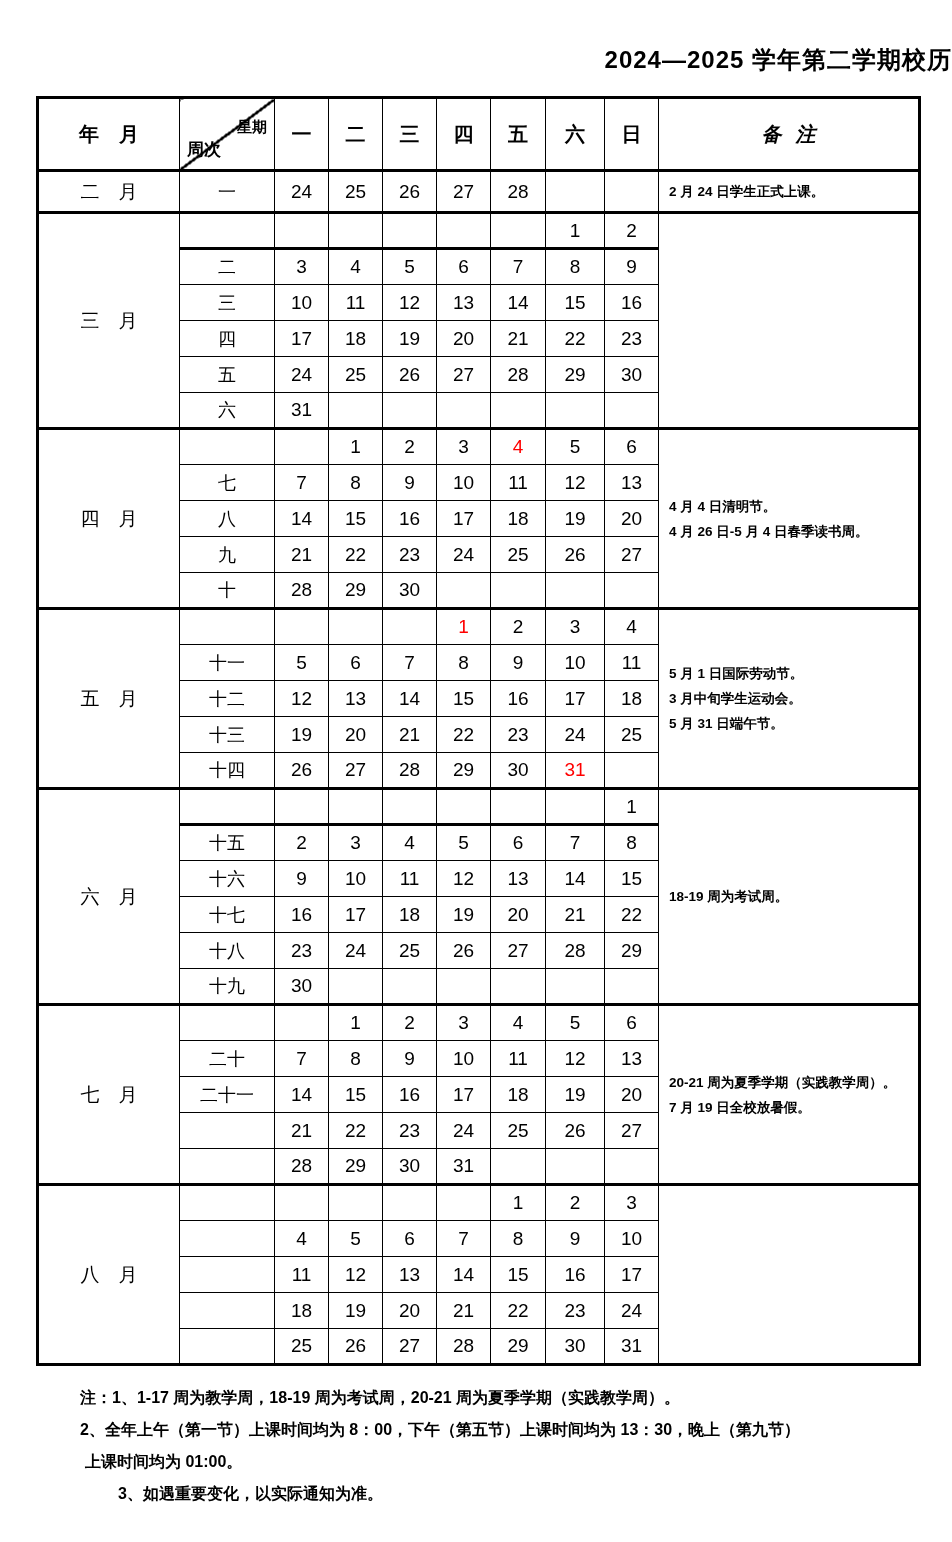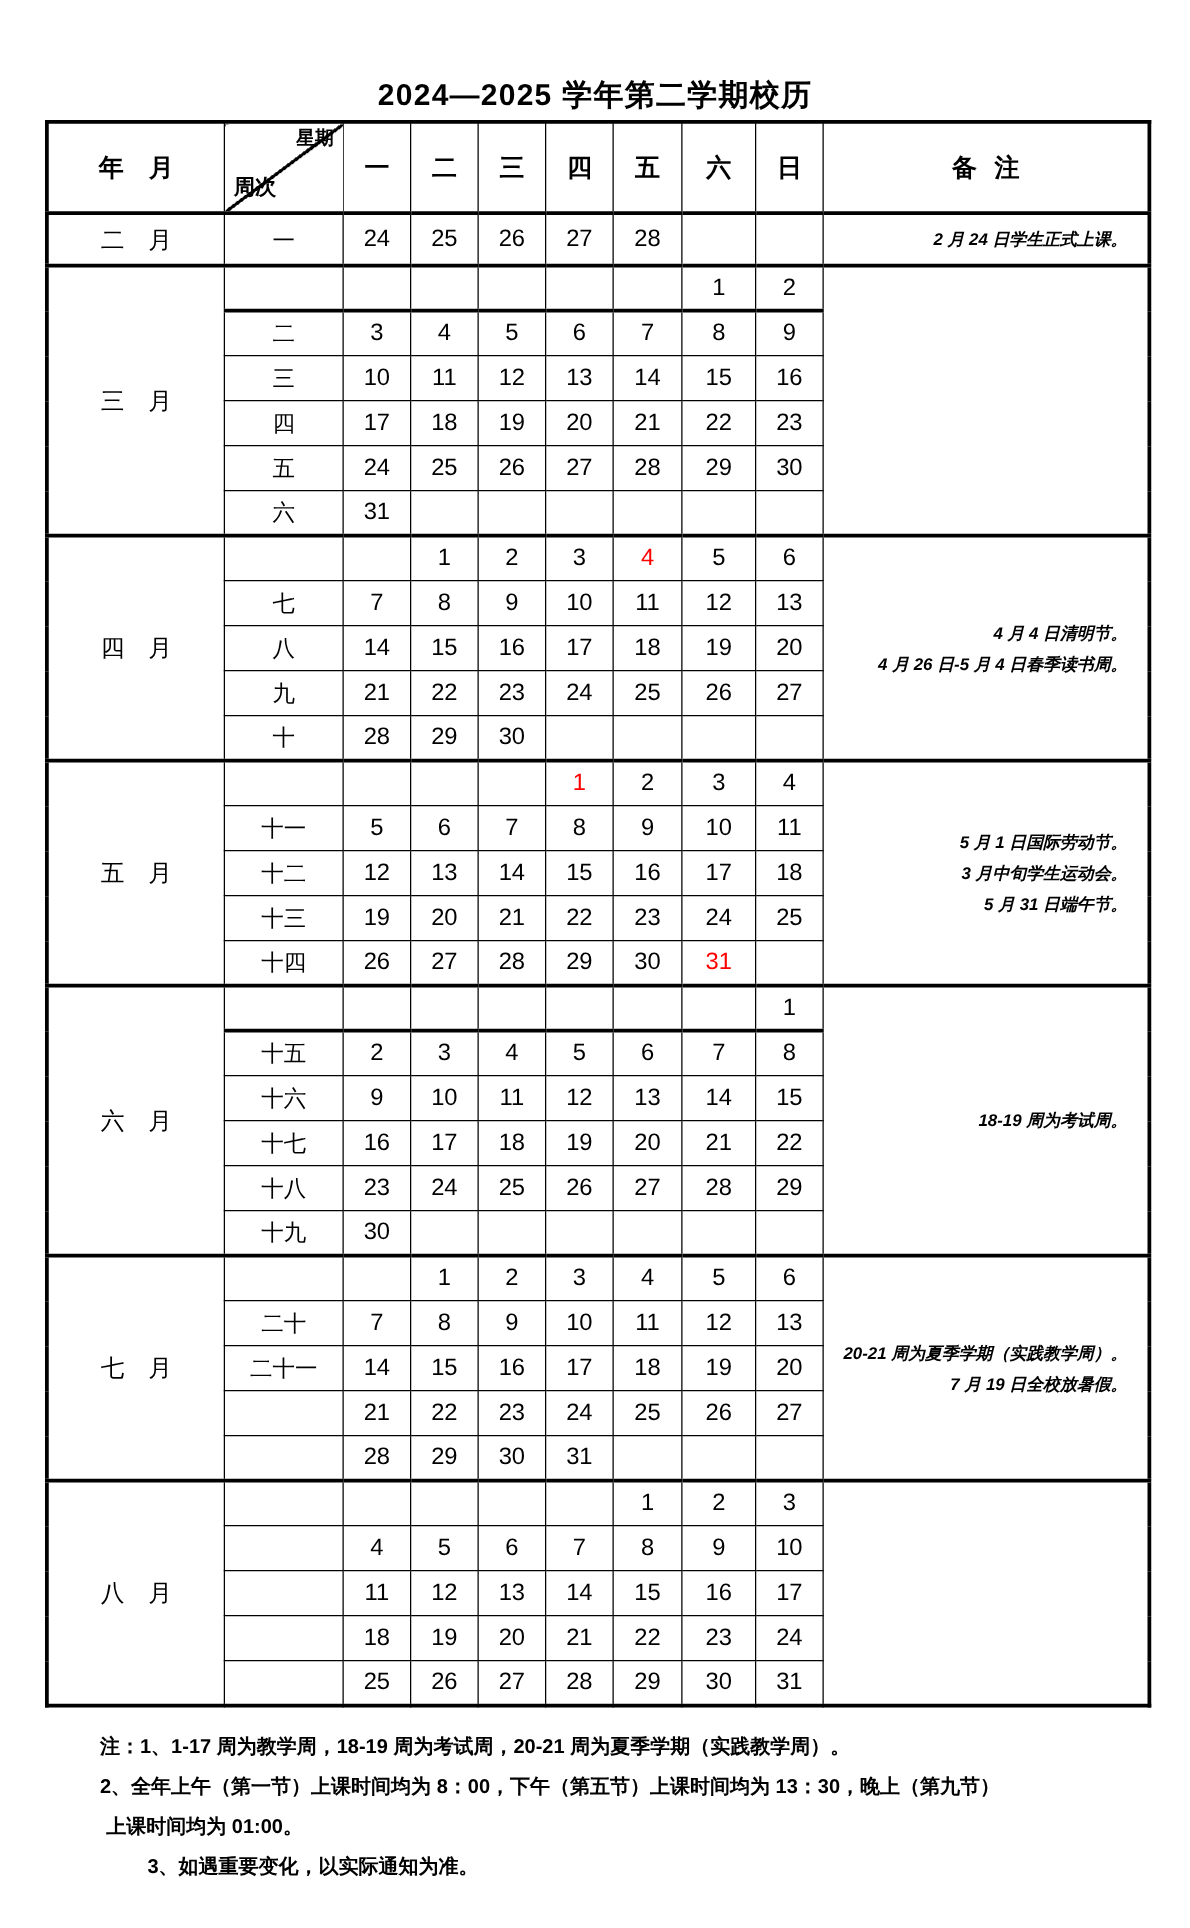--- a/index.html
+++ b/index.html
@@ -6,22 +6,22 @@
   body {
     width:952px; height:1542px;
     background:#ffffff;
     font-family:"Liberation Sans", sans-serif;
     color:#000;
     position:relative;
   }
   .page { position:relative; width:952px; height:1542px; overflow:hidden; }
 
   .title {
-    position:absolute; top:60px; left:0; width:100%;
-    text-align:center; font-size:24px; font-weight:bold; letter-spacing:1px;
+    position:absolute; top:44px; left:0; width:100%;
+    text-align:right; font-size:24px; font-weight:bold; letter-spacing:1px;
   }
 
   table.cal {
     position:absolute; top:96px; left:36px;
     width:882px;
     border-collapse:collapse; table-layout:fixed;
     border:3px solid #000;
   }
   .cal th, .cal td {
     border:1px solid #000;
@@ -29,41 +29,41 @@
     text-align:center; vertical-align:middle;
     overflow:hidden;
   }
   .cal thead th { height:70px; font-weight:bold; border-bottom:3px solid #000; }
   .cal tbody tr { height:36px; }
   .cal tbody tr.feb-row { height:42px; }
   .cal tbody tr.section-top td { border-top:3px solid #000; }
 
   th.month-h { font-size:20px; }
   th.day-h   { font-size:20px; }
-  th.remarks-h { font-size:20px; letter-spacing:14px; text-indent:14px; }
+  th.remarks-h { font-size:20px; letter-spacing:14px; text-indent:14px;font-style:italic; }
 
   th.diag {
     position:relative; font-weight:bold;
     background:linear-gradient(to bottom right,
       #fff calc(50% - 1.3px), #000 calc(50% - 1.3px),
       #000 calc(50% + 1.3px), #fff calc(50% + 1.3px));
   }
-  .diag-top    { position:absolute; top:2px;  right:7px; font-size:15px; }
+  .diag-top    { position:absolute; top:19px;  right:7px; font-size:15px; }
   .diag-bottom { position:absolute; bottom:8px; left:7px; font-size:17px; }
 
   td.month   { font-size:19px;margin-top:32px; }
   td.week    { font-size:18px; }
   td.date    { font-size:19px; }
   td.date.red { color:#ff0000; }
   td.thick-bottom { border-bottom:3px solid #000; }
 
   td.remarks {
-    text-align:right; vertical-align:middle;
+    text-align:left; vertical-align:middle;
     padding:4px 16px 4px 10px;
-    font-size:13.5px; font-weight:bold; line-height:17px;font-style:italic;
+    font-size:13.5px; font-weight:bold; line-height:17px;
   }
   .note-line + .note-line { margin-top:8px; }
 
   .footnotes {
     position:absolute; left:80px; top:1388px; width:830px;
     font-size:16px; font-weight:bold; line-height:19px;
   }
   .footnotes .fn { margin-bottom:13px; }
   .footnotes .fn:nth-child(2) { }
   .footnotes .fn:nth-child(3) { margin-left:5px; }

